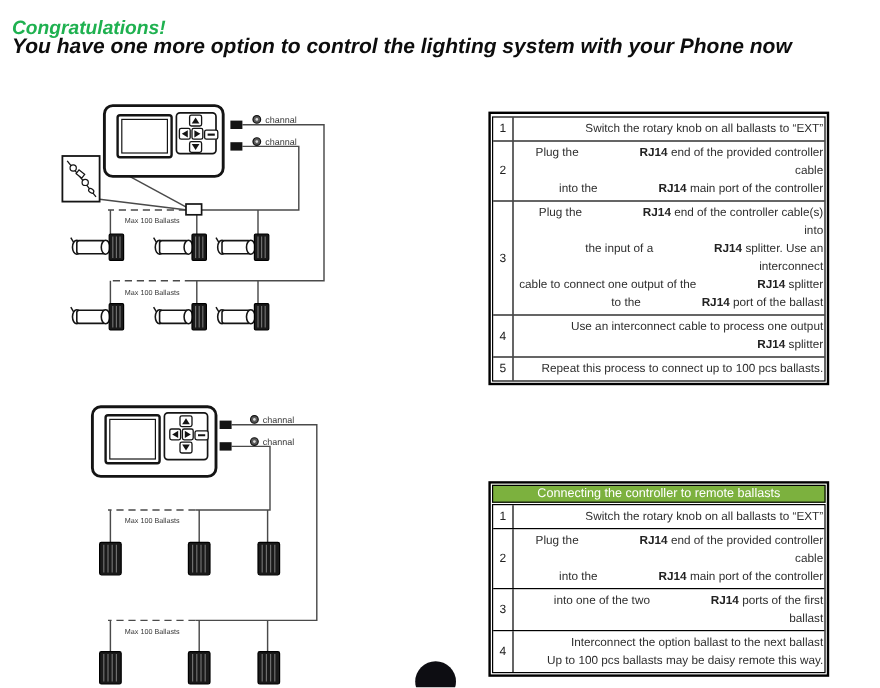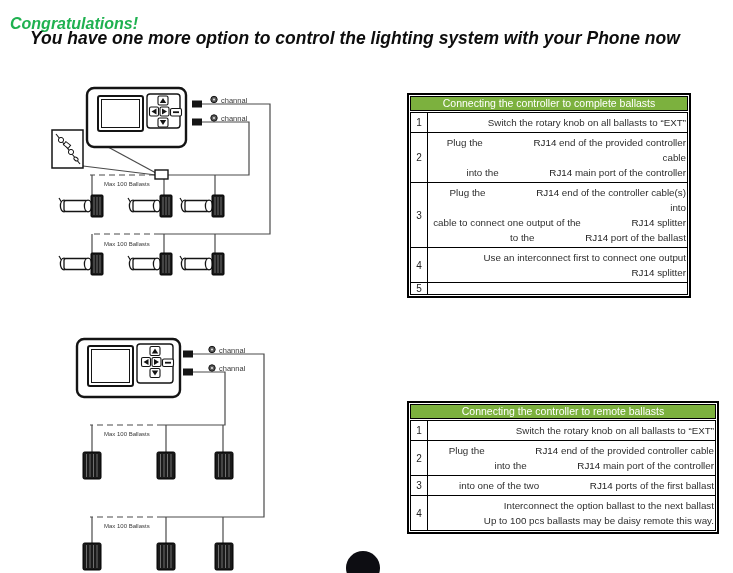--- a/index.html
+++ b/index.html
@@ -6,42 +6,42 @@
   .page {
     position:relative; width:733px; height:573px; background:#ffffff;
     font-family:"Liberation Sans", sans-serif; overflow:hidden;
   }
   .title {
     position:absolute; left:10px; top:15px;
     font-size:16px; font-weight:bold; font-style:italic; letter-spacing:0;
   }
   .subtitle {
     position:absolute; left:10px; top:28px;
-    font-size:17.5px; font-weight:bold; font-style:italic; color:#0d0d0d;margin-left:20px;
+    font-size:17.5px; font-weight:bold; font-style:italic; color:#0d0d0d;
   }
   .tbl { position:absolute; border:2px solid #000; padding:1px; background:#fff; box-sizing:border-box; }
   #table1 { left:407px; top:93px; width:284px; }
-  #table2 { left:407px; top:401px; width:312px; }
+  #table2 { left:407px; top:401px; width:284px; }
   .tbl-title {
     border:1px solid #000; color:#fff; text-align:center;
     font-size:10.5px; line-height:13px; height:13px;
   }
   .tbl-body { border:1px solid #000; margin-top:1px; }
   .row { display:flex; }
   .row + .row { border-top:1px solid #000; }
   .row-num {
     width:16px; flex:0 0 16px; border-right:1px solid #000;
     display:flex; align-items:center; justify-content:center;
     font-size:10px; color:#222;
   }
   .row-text {
     flex:1; padding:2px 1px 2px 4px; font-size:9.8px; line-height:15px;
     color:#2e2e2e; display:flex; flex-direction:column; justify-content:center;text-align:right;
   }
-  .row-text b { font-weight:normal; color:#222;padding-left:48px; }
+  .row-text b { font-weight:bold; color:#222;padding-left:48px; }
   .diagram { position:absolute; }
   #diagram-top { left:40px; top:85px; }
   #diagram-bottom { left:40px; top:330px; }
   svg text { font-family:"Liberation Sans", sans-serif; fill:#3a3a3a; }
   .wire { stroke:#4a4a4a; stroke-width:1.2; fill:none; }
   .wire-dash { stroke:#4a4a4a; stroke-width:1.2; fill:none; stroke-dasharray:6 4; }
   .outline { stroke:#141414; fill:#ffffff; }
   .badge {
     position:absolute; left:346px; top:551px; width:34px; height:34px;
     background:#0d0d12; border-radius:50%;
@@ -195,52 +195,55 @@
 
     <use href="#u-ball" x="43" y="122"></use>
     <use href="#u-ball" x="117" y="122"></use>
     <use href="#u-ball" x="175" y="122"></use>
     <use href="#u-ball" x="43" y="213"></use>
     <use href="#u-ball" x="117" y="213"></use>
     <use href="#u-ball" x="175" y="213"></use>
   </svg>
 
   <div class="tbl" id="table1">
-    <div class="tbl-title" style="background: rgb(124, 177, 62); color: rgb(255, 255, 255);">Connecting the controller to complete ballasts</div>
     <div class="tbl-body">
         <div class="row">
           <div class="row-num">1</div>
           <div class="row-text">
             <div>Switch the rotary knob on all ballasts to “EXT”</div>
           </div>
         </div>
         <div class="row">
           <div class="row-num">2</div>
           <div class="row-text">
             <div>Plug the <b>RJ14</b> end of the provided controller cable</div>
             <div>into the <b>RJ14</b> main port of the controller</div>
           </div>
         </div>
         <div class="row">
           <div class="row-num">3</div>
           <div class="row-text">
             <div>Plug the <b>RJ14</b> end of the controller cable(s) into</div>
+            <div>the input of a <b>RJ14</b> splitter. Use an interconnect</div>
             <div>cable to connect one output of the <b>RJ14</b> splitter</div>
             <div>to the <b>RJ14</b> port of the ballast</div>
           </div>
         </div>
         <div class="row">
           <div class="row-num">4</div>
           <div class="row-text">
-            <div>Use an interconnect first to connect one output</div>
+            <div>Use an interconnect cable to process one output</div>
             <div><b>RJ14</b> splitter</div>
           </div>
         </div>
         <div class="row">
           <div class="row-num">5</div>
+          <div class="row-text">
+            <div>Repeat this process to connect up to 100 pcs ballasts.</div>
+          </div>
         </div>
       </div>
   </div>
 
   <div class="tbl" id="table2">
     <div class="tbl-title" style="background: rgb(124, 177, 62); color: rgb(255, 255, 255);">Connecting the controller to remote ballasts</div>
     <div class="tbl-body">
         <div class="row">
           <div class="row-num">1</div>
           <div class="row-text">

